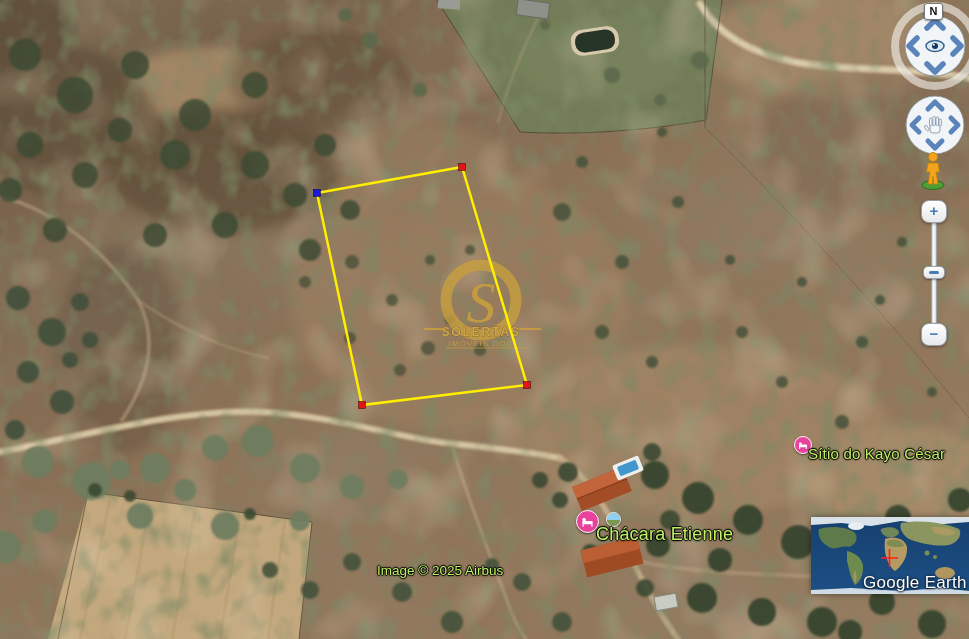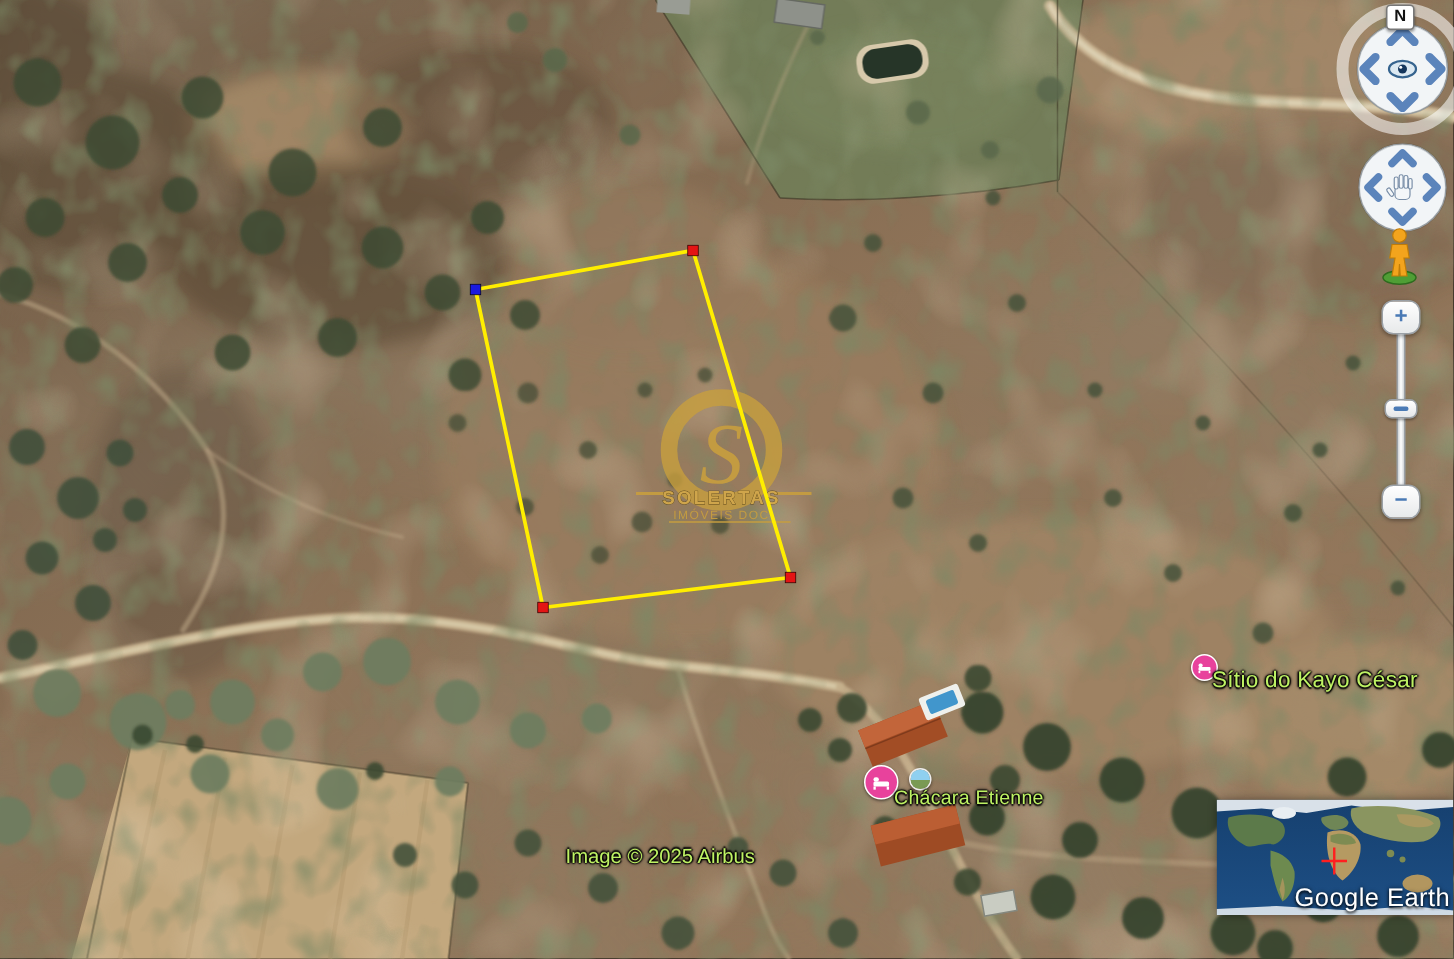--- a/index.html
+++ b/index.html
@@ -315,21 +315,21 @@
           <rect x="1" y="2.4" width="2.8" height="2.4" rx="1.2"></rect>
       <rect x="1" y="7.2" width="1.2" height="1.6"></rect>
           <rect x="7.8" y="7.2" width="1.2" height="1.6"></rect>
         </g>
     </svg>
   </div>
   <div class="abs photosphere" style="left:606px;top:512px;width:13px;height:13px">
     <div class="top"></div>
       <div class="bot"></div>
   </div>
-  <div class="abs halo place-label" style="left:596px;top:524px;font-size:13px">Chácara Etienne</div>
+  <div class="abs halo place-label" style="left:596px;top:524px;font-size:18px">Chácara Etienne</div>
 
   <svg class="abs" style="left:885px;top:-6px;z-index:8" width="104" height="104" viewBox="0 0 104 104">
     <circle cx="50" cy="52" r="40" fill="none" stroke="rgba(255,255,255,0.55)" stroke-width="8"></circle>
     <circle cx="50" cy="52" r="30" fill="#f2f5f7" stroke="#a8b0b6" stroke-width="0.8"></circle>
     <circle cx="50" cy="52" r="30" fill="none" stroke="rgba(0,0,0,0.12)" stroke-width="1.5"></circle>
     <g stroke="#5b84bb" stroke-width="5.5" fill="none" stroke-linecap="round" stroke-linejoin="round">
       <path d="M42,34 L50,26 L58,34"></path>
       <path d="M42,70 L50,78 L58,70"></path>
       <path d="M32,44 L24,52 L32,60"></path>
       <path d="M68,44 L76,52 L68,60"></path>
@@ -374,21 +374,21 @@
     <div class="abs zoomtrack" style="left:11px;top:21px;height:102px"></div>
     <div class="abs zoomhandle" style="left:3px;top:66px">
       <div class="dash"></div>
     </div>
     <div class="abs zoombtn" style="left:1px;top:123px">−</div>
   </div>
 
 
   <div class="abs halo attrib" style="left:377px;top:563px">Image © 2025 Airbus</div>
 
-  <div class="abs minimap" style="left:811px;top:533px">
+  <div class="abs minimap" style="left:811px;top:517px">
     <svg width="158" height="77" viewBox="0 0 158 77">
       <defs>
         <linearGradient id="gOcean" x1="0" y1="0" x2="0" y2="1">
           <stop offset="0" stop-color="#16406f"></stop>
             <stop offset="1" stop-color="#1d4f85"></stop>
         </linearGradient>
       </defs>
       <rect width="158" height="77" fill="url(#gOcean)"></rect>
       <polygon points="0,0 158,0 158,5 120,8 90,4 60,9 30,6 0,8" fill="#eef3f6" opacity="0.9"></polygon>
       <polygon points="0,77 0,73 40,71 90,74 130,71 158,74 158,77" fill="#eef3f6" opacity="0.85"></polygon>

